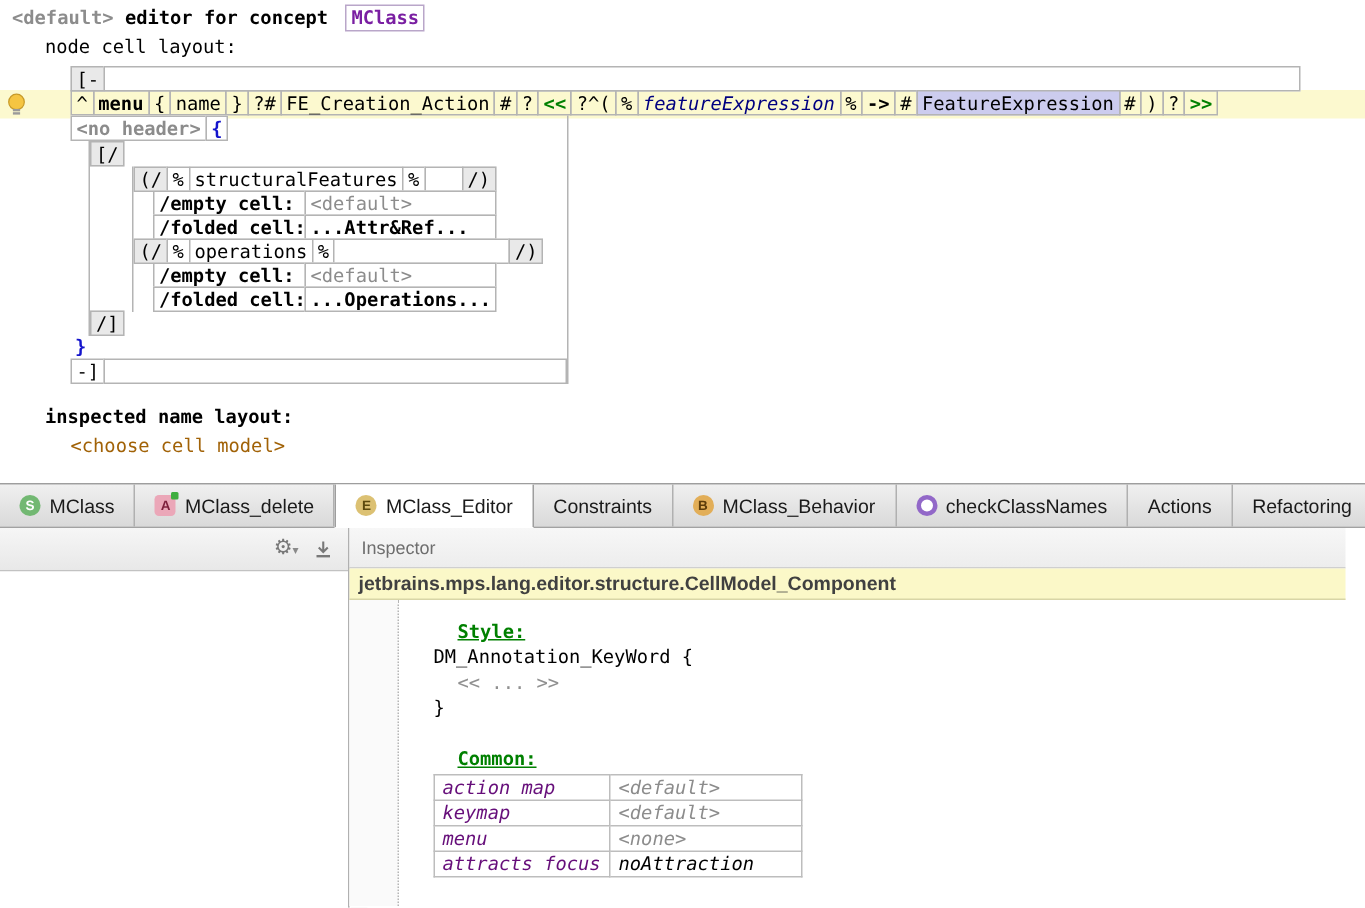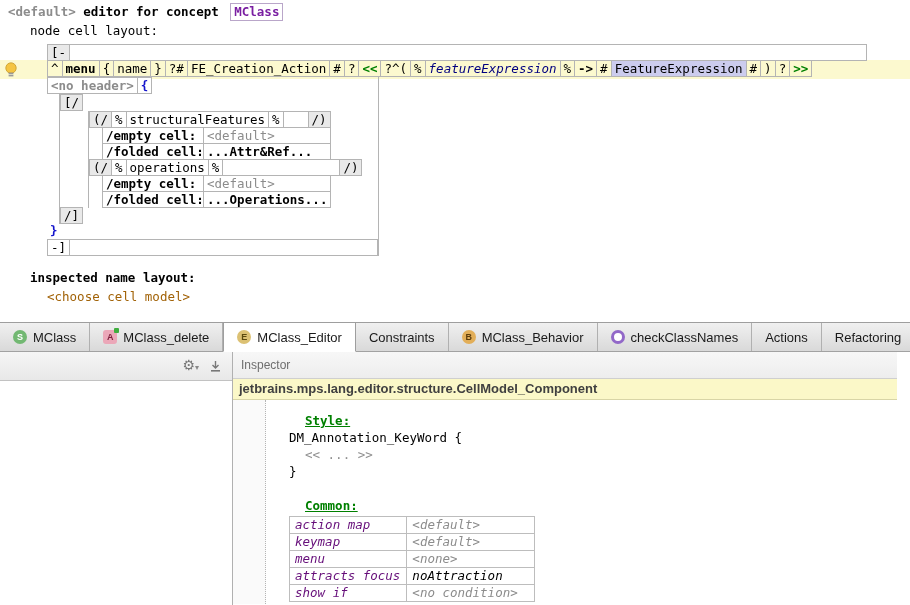--- a/index.html
+++ b/index.html
@@ -293,21 +293,17 @@
           <td class="gray">&lt;default&gt;</td>
         </tr>
         <tr>
           <td class="pname">menu</td>
           <td class="gray">&lt;none&gt;</td>
         </tr>
         <tr>
           <td class="pname">attracts focus</td>
           <td>noAttraction</td>
         </tr>
-        <tr>
-          <td class="pname">show if</td>
-          <td class="gray">&lt;no condition&gt;</td>
-        </tr>
       </tbody>
         </table>
     </div>
   </div>
 </div>
 
 </body></html>

